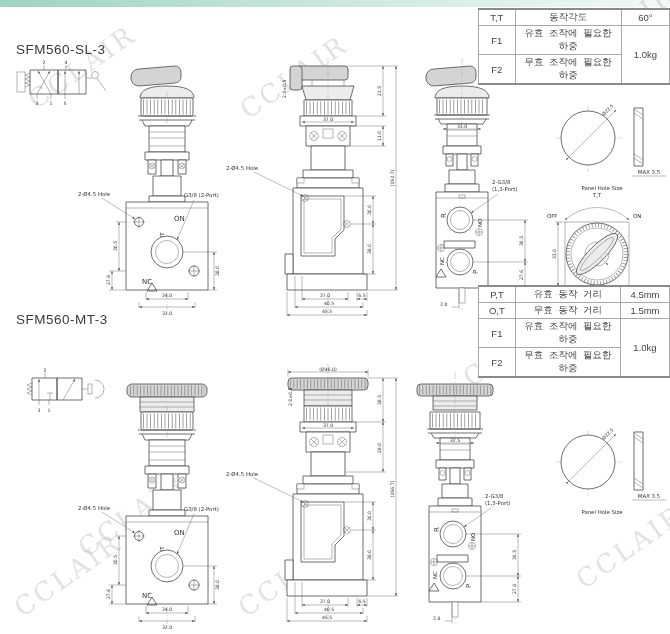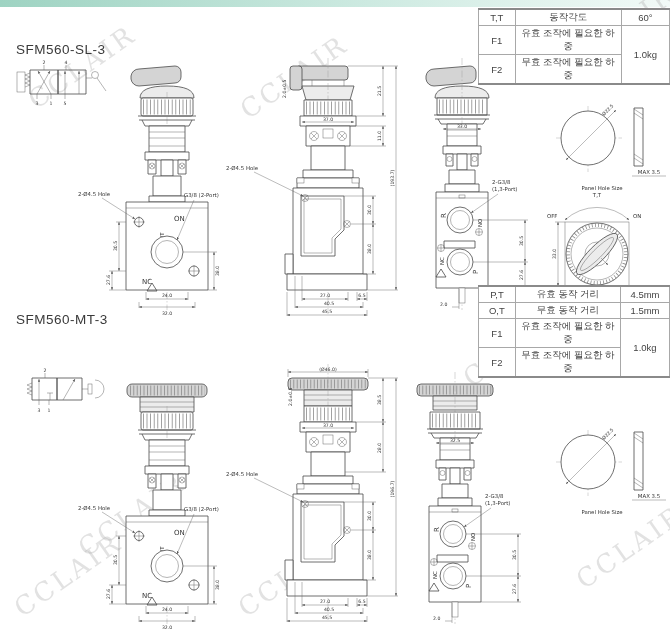--- a/index.html
+++ b/index.html
@@ -22,21 +22,21 @@
   .dl{stroke:#6a6a6a;stroke-width:.45;fill:none;}
   text{fill:#333;font-family:"DejaVu Sans",sans-serif;}
   .dt{font-size:4.6px;}
   .dt2{font-size:5.4px;}
   .lbl{font-size:5.4px;}
   .big{font-size:7px;}
   table.spec{position:absolute;border-collapse:collapse;background:#fff;
              font-size:9.5px;color:#444;}
   table.spec td{border:1px solid #a8a8a8;padding:1px 4px;text-align:center;height:13px;}
   table.spec{border-top:2px solid #8a8a8a;border-bottom:2px solid #8a8a8a;}
-  td.c{width:30px;} td.d{width:112px;} td.v{width:42px;}
+  td.c{width:30px;} td.d{width:112px;font-family:Liberation Mono, monospace;} td.v{width:42px;}
 </style>
 </head>
 <body>
 
 <div id="canvas">
 
   <svg width="0" height="0">
     <defs>
       <marker id="ar" viewBox="0 0 8 8" refX="7.5" refY="4" markerWidth="6.5" markerHeight="6.5" orient="auto-start-reverse">
         <path d="M0,0.9 L7.5,4 L0,7.1 Z" fill="#555"></path>

